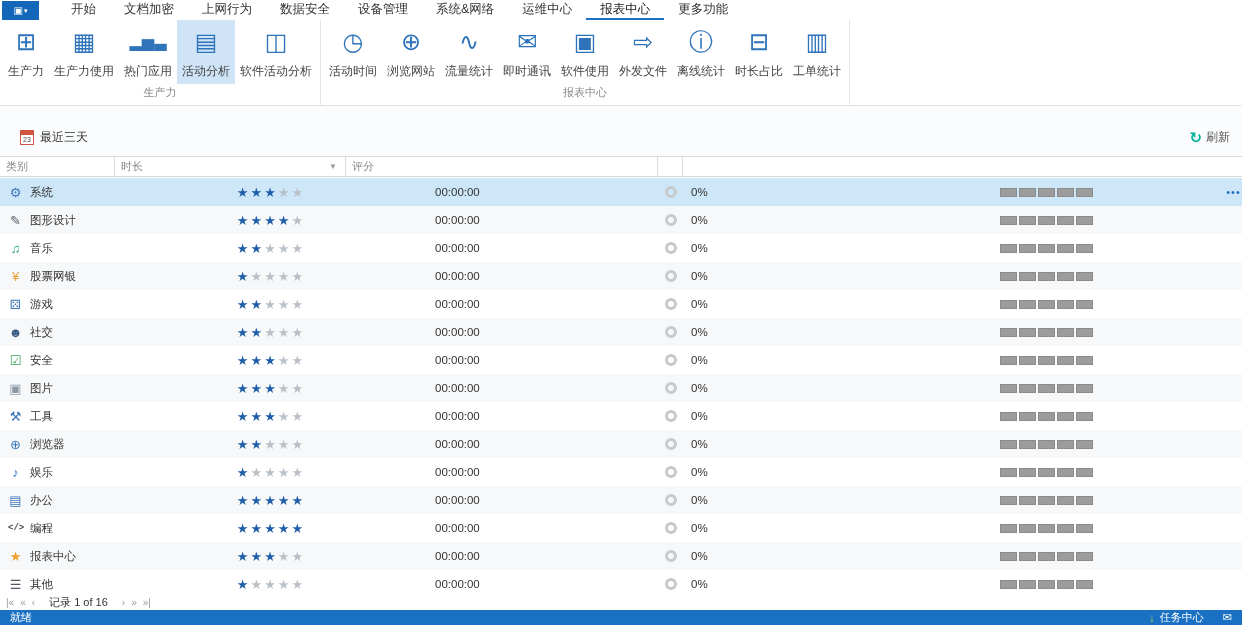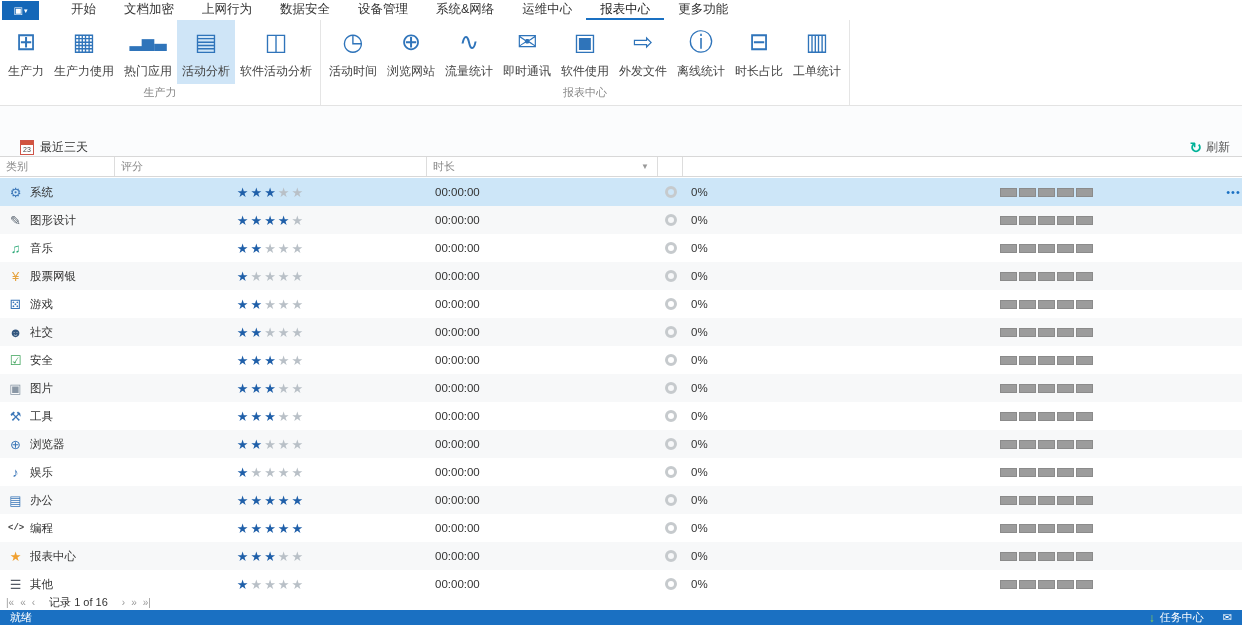--- a/index.html
+++ b/index.html
@@ -18,21 +18,21 @@
   
   .ribbon{height:86px;display:flex;align-items:stretch;border-bottom:1px solid #e3e3e3;background:#fff;flex:0 0 auto;}
   .rgroup{display:flex;flex-direction:column;border-right:1px solid #e5e5e5;padding:0 3px;}
   .rbtns{display:flex;flex:1;align-items:flex-start;}
   .rbtn{display:flex;flex-direction:column;align-items:center;padding:3px 5px 4px 5px;cursor:pointer;min-width:44px;}
   .rbtn.active{background:#cfe5f7;}
   .rglyph{height:38px;display:flex;align-items:center;justify-content:center;font-size:24px;color:#2f74ba;line-height:1;}
   .rlabel{font-size:12px;color:#444;white-space:nowrap;margin-top:2px;}
   .rglabel{text-align:center;font-size:11px;color:#888;padding:1px 0 5px 0;}
   
-  .filterbar{height:50px;background:#fbfcfd;display:flex;align-items:flex-end;padding:12px 12px 0 20px;flex:0 0 auto;}
+  .filterbar{height:50px;background:#fbfcfd;display:flex;align-items:center;padding:12px 12px 0 20px;flex:0 0 auto;}
   .datefilter{display:flex;align-items:center;gap:6px;cursor:pointer;}
   .cal{width:14px;height:15px;border:1px solid #cf5448;background:#fff;display:flex;flex-direction:column;font-size:0;}
   .cal-top{height:4px;background:#d1543f;display:block;}
   .cal-num{flex:1;display:flex;align-items:center;justify-content:center;font-size:7px;color:#444;}
   .datetext{font-size:12px;color:#333;}
   .refresh{margin-left:auto;display:flex;align-items:center;gap:4px;cursor:pointer;}
   .ricon{color:#00b298;font-size:15px;font-weight:bold;line-height:1;}
   .refresh span:last-child{font-size:12px;color:#555;}
   
   .tablewrap{flex:1;position:relative;overflow:hidden;background:#fff;}
@@ -173,22 +173,22 @@
     </div>
     <div class="refresh">
       <span class="ricon">↻</span>
       <span>刷新</span>
     </div>
   </div>
 
   <div class="tablewrap">
     <div class="thead">
         <div class="th" style="width: 115px;">类别</div>
+        <div class="th" style="width: 231px;">时长<div class="sortarrow">▼</div></div>
         <div class="th" style="width: 312px;">评分</div>
-        <div class="th" style="width: 231px;">时长<div class="sortarrow">▼</div></div>
         <div class="th" style="width: 25px;"></div>
         <div class="th" style="width: 17px;"></div>
       </div>
     <div class="tbody">
         <div class="trow selected">
           <div class="td td-cat" style="width: 115px;">
             <div class="cat-icon" style="color: rgb(58, 118, 184);">⚙</div>
             <div class="cat-name">系统</div>
           </div>
           <div class="td td-stars" style="width: 312px;">

